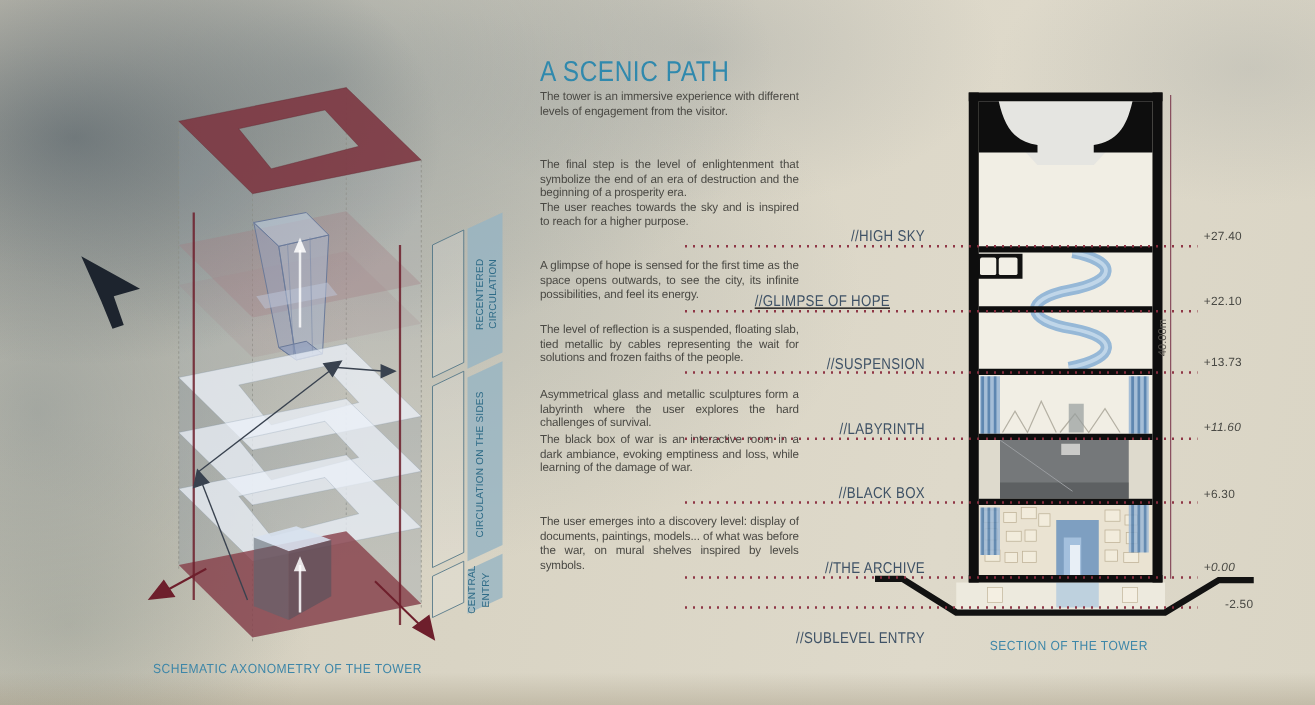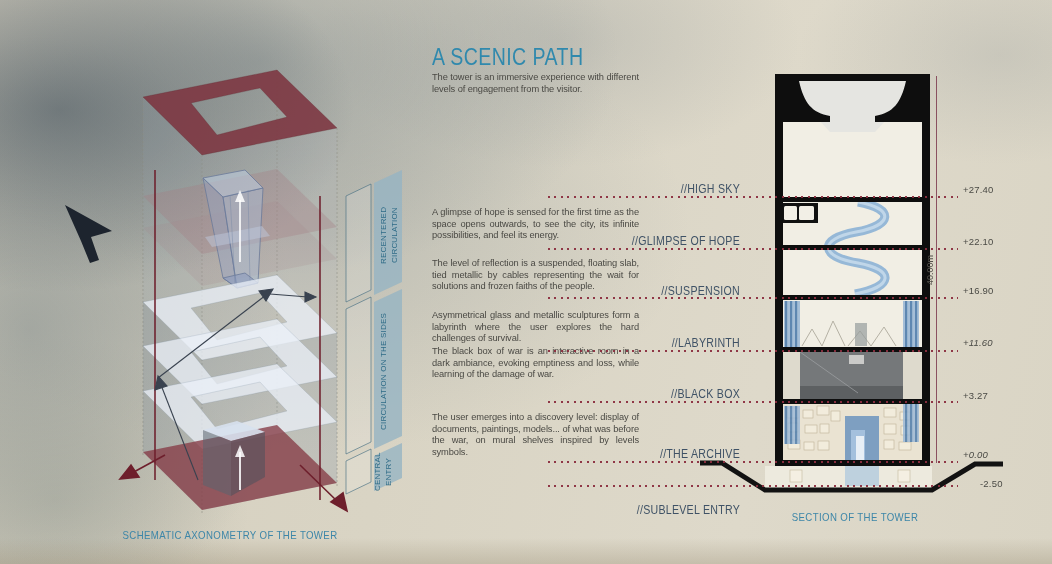--- a/index.html
+++ b/index.html
@@ -126,20 +126,22 @@
   </svg>
 
   <div class="abs vband-label" style="left:378px;top:180px;height:110px;width:22px;">RECENTERED CIRCULATION</div>
   <div class="abs vband-label" style="left:378px;top:301px;height:142px;width:22px;">CIRCULATION ON THE SIDES</div>
   <div class="abs vband-label" style="left:372px;top:449px;height:46px;width:27px;">CENTRAL ENTRY</div>
 
   <div class="abs caption" style="left:110px;top:529px;width:240px;">SCHEMATIC AXONOMETRY OF THE TOWER</div>
 
   <div class="abs title" style="left:432px;top:44px;">A SCENIC PATH</div>
   <div class="abs para" style="left:432px;top:72px;">The tower is an immersive experience with different levels of engagement from the visitor.</div>
+  <div class="abs para" style="left:432px;top:126px;">The final step is the level of enlightenment that symbolize the end of an era of destruction and the beginning of a prosperity era.
+The user reaches towards the sky and is inspired to reach for a higher purpose.</div>
   <div class="abs para" style="left:432px;top:207px;">A glimpse of hope is sensed for the first time as the space opens outwards, to see the city, its infinite possibilities, and feel its energy.</div>
   <div class="abs para" style="left:432px;top:258px;">The level of reflection is a suspended, floating slab, tied metallic by cables representing the wait for solutions and frozen faiths of the people.</div>
   <div class="abs para" style="left:432px;top:310px;">Asymmetrical glass and metallic sculptures form a labyrinth where the user explores the hard challenges of survival.</div>
   <div class="abs para" style="left:432px;top:346px;">The black box of war is an interactive room in a dark ambiance, evoking emptiness and loss, while learning of the damage of war.</div>
   <div class="abs para" style="left:432px;top:412px;">The user emerges into a discovery level: display of documents, paintings, models... of what was before the war, on mural shelves inspired by levels symbols.</div>
 
   <svg class="abs" style="left:690px;top:60px;z-index:5;" width="320" height="445" viewBox="690 60 320 445">
     <defs>
       <pattern id="vstripes" width="5" height="5" patternUnits="userSpaceOnUse">
         <rect width="5" height="5" fill="#9db9d6"></rect>
@@ -227,43 +229,43 @@
 
     <path d="M700,463 L722,463 L765,490 L932,490 L975,464 L1003,464" fill="none" stroke="#121212" stroke-width="5"></path>
   </svg>
 
   <div class="abs" style="left:540px;top:182px;z-index:10;">
       <span class="level-label">//HIGH SKY</span>
     </div>
   <div class="abs dots" style="left:548px;top:196px;width:410px;z-index:10;"></div>
   <div class="abs elev" style="left:963px;top:184px;z-index:10;">+27.40</div>
 
-  <div class="abs" style="left:540px;top:234px;z-index:10;">
+  <div class="abs" style="left:512px;top:234px;z-index:10;text-decoration:underline;">
       <span class="level-label">//GLIMPSE OF HOPE</span>
     </div>
   <div class="abs dots" style="left:548px;top:248px;width:410px;z-index:10;"></div>
   <div class="abs elev" style="left:963px;top:236px;z-index:10;">+22.10</div>
 
   <div class="abs" style="left:540px;top:284px;z-index:10;">
       <span class="level-label">//SUSPENSION</span>
     </div>
   <div class="abs dots" style="left:548px;top:297px;width:410px;z-index:10;"></div>
-  <div class="abs elev" style="left:963px;top:285px;z-index:10;">+16.90</div>
+  <div class="abs elev" style="left:963px;top:285px;z-index:10;">+13.73</div>
 
   <div class="abs" style="left:540px;top:336px;z-index:10;">
       <span class="level-label">//LABYRINTH</span>
     </div>
   <div class="abs dots" style="left:548px;top:350px;width:410px;z-index:10;"></div>
   <div class="abs elev" style="left:963px;top:337px;z-index:10;font-style:italic;">+11.60</div>
 
   <div class="abs" style="left:540px;top:387px;z-index:10;">
       <span class="level-label">//BLACK BOX</span>
     </div>
   <div class="abs dots" style="left:548px;top:401px;width:410px;z-index:10;"></div>
-  <div class="abs elev" style="left:963px;top:390px;z-index:10;">+3.27</div>
+  <div class="abs elev" style="left:963px;top:390px;z-index:10;">+6.30</div>
 
   <div class="abs" style="left:540px;top:447px;z-index:10;">
       <span class="level-label">//THE ARCHIVE</span>
     </div>
   <div class="abs dots" style="left:548px;top:461px;width:410px;z-index:10;"></div>
   <div class="abs elev" style="left:963px;top:449px;z-index:10;font-style:italic;">+0.00</div>
 
   <div class="abs dots" style="left:548px;top:485px;width:410px;z-index:10;"></div>
   <div class="abs" style="left:540px;top:503px;z-index:10;">
       <span class="level-label">//SUBLEVEL ENTRY</span>

